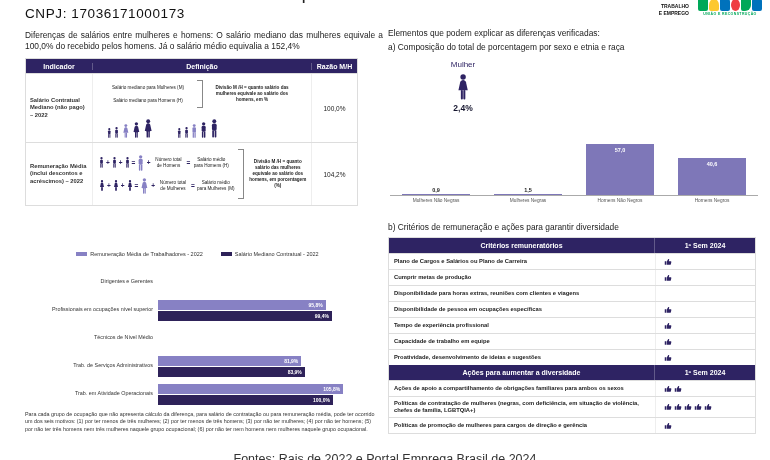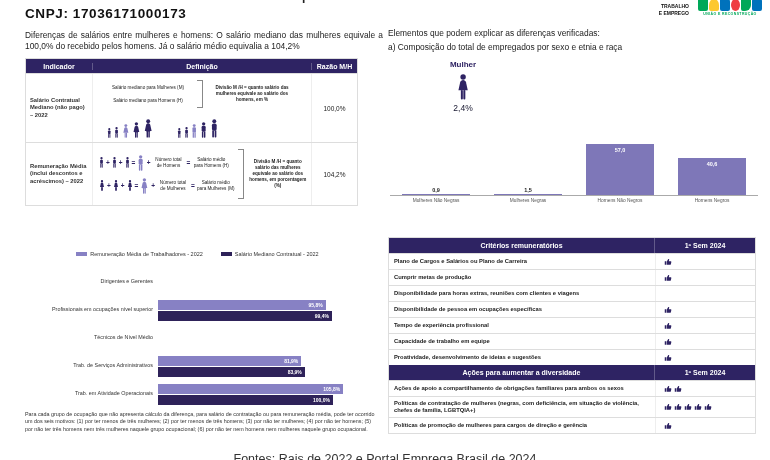--- a/index.html
+++ b/index.html
@@ -1,21 +1,21 @@
 <!DOCTYPE html>
 <html><head>
 <meta charset="utf-8">
 <style>
   html,body{margin:0;padding:0;background:#fff;}
   .page{position:relative;width:770px;height:460px;overflow:hidden;background:#fff;
         font-family:"Liberation Sans",sans-serif;color:#222;}
 
   .title-clip{position:absolute;top:-11px;left:0;width:770px;text-align:center;
               font-size:12px;font-weight:700;color:#222;white-space:nowrap;}
-  .cnpj{position:absolute;top:6px;left:25px;font-size:13.5px;font-weight:700;
+  .cnpj{position:absolute;top:6px;left:25px;font-size:13.5px;font-weight:400;
         letter-spacing:.6px;color:#111;}
 
   .gov-logo{position:absolute;top:-6px;right:8px;display:flex;gap:9px;align-items:flex-start;}
   .ministry{font-size:5px;font-weight:700;text-align:right;line-height:1.35;margin-top:9px;color:#111;}
   .brand{display:flex;flex-direction:column;align-items:center;}
   .brand-blocks{display:flex;align-items:flex-end;gap:1px;height:17px;}
   .bb{display:inline-block;}
   .brand-sub{font-size:3.5px;color:#00A859;font-weight:700;letter-spacing:.4px;margin-top:1px;}
 
   .intro{position:absolute;top:30px;left:25px;width:358px;font-size:8.4px;line-height:1.28;
@@ -66,23 +66,23 @@
   .occ-bars{flex:1;display:flex;flex-direction:column;gap:1px;}
   .occ-bar{height:10px;color:#fff;font-size:5px;font-weight:700;display:flex;align-items:center;
            justify-content:flex-end;padding-right:3px;box-sizing:border-box;}
   .footnote{position:absolute;top:411px;left:25px;width:352px;font-size:5.4px;line-height:1.35;color:#333;}
 
   .r-title{position:absolute;top:28px;left:388px;width:378px;font-size:8.4px;color:#222;}
   .r-a{position:absolute;top:42px;left:388px;width:378px;font-size:8.4px;color:#222;}
   .gender-block{position:absolute;top:60px;width:110px;text-align:center;}
   .g-mulher{left:408px;}
   .g-homem{left:600px;}
-  .g-label{font-size:8px;font-weight:700;color:#2E2363;}
+  .g-label{font-size:8px;font-weight:400;color:#2E2363;}
   .g-icon{margin:5px auto 3px;display:flex;justify-content:center;}
-  .g-value{font-size:8.5px;font-weight:400;color:#15152e;}
+  .g-value{font-size:8.5px;font-weight:700;color:#15152e;}
 
   .eth-chart{position:absolute;top:128px;left:390px;width:368px;}
   .eth-slots{display:flex;height:67px;align-items:flex-end;border-bottom:1px solid #aaa;}
   .eth-slot{width:92px;display:flex;flex-direction:column;align-items:center;justify-content:flex-end;}
   .eth-val-above{font-size:5.5px;font-weight:700;color:#222;margin-bottom:1px;}
   .eth-bar{width:68px;position:relative;}
   .eth-val-in{position:absolute;top:3px;width:100%;text-align:center;font-size:5.5px;font-weight:700;color:#fff;}
   .eth-labels{display:flex;}
   .eth-cat{width:92px;text-align:center;font-size:4.8px;color:#555;padding-top:2px;line-height:1.1;}
 
@@ -140,21 +140,21 @@
         <span class="bb" style="width:10px;height:12px;background:#FDC82F;border-radius:50% 50% 2px 2px"></span>
         <span class="bb" style="width:10px;height:15px;background:#0072BC;border-radius:2px 6px 2px 2px"></span>
         <span class="bb" style="width:9px;height:12px;background:#EF3E42;border-radius:50%"></span>
         <span class="bb" style="width:10px;height:15px;background:#00A859;border-radius:2px 2px 6px 2px"></span>
         <span class="bb" style="width:10px;height:12px;background:#0072BC;border-radius:2px"></span>
       </div>
       <div class="brand-sub">UNIÃO E RECONSTRUÇÃO</div>
     </div>
   </div>
 
-  <div class="intro">Diferenças de salários entre mulheres e homens: O salário mediano das mulheres equivale a 100,0% do recebido pelos homens. Já o salário médio equivalia a 104,2%</div>
+  <div class="intro">Diferenças de salários entre mulheres e homens: O salário mediano das mulheres equivale a 100,0% do recebido pelos homens. Já o salário médio equivalia a 152,4%</div>
 
   <div class="ind-table">
     <div class="ind-head">
       <div class="c1">Indicador</div>
       <div class="c2">Definição</div>
       <div class="c3">Razão M/H</div>
     </div>
 
     <div class="ind-row">
       <div class="c1">Salário Contratual Mediano (não pago) – 2022</div>
@@ -297,21 +297,21 @@
         <div class="occ-label">Trab. em Atividade Operacionais</div>
         <div class="occ-bars">
           <div class="occ-bar" style="width: 185.15px; background: rgb(135, 129, 196);">105,8%</div>
           <div class="occ-bar" style="width: 175px; background: rgb(46, 34, 89);">100,0%</div>
         </div>
       </div>
     </div>
   <div class="footnote">Para cada grupo de ocupação que não apresenta cálculo da diferença, para salário de contratação ou para remuneração média, pode ter ocorrido um dos seis motivos: (1) por ter menos de três mulheres; (2) por ter menos de três homens; (3) por não ter mulheres; (4) por não ter homens; (5) por não ter três homens nem três mulheres naquele grupo ocupacional; (6) por não ter nem homens nem mulheres naquele grupo ocupacional.</div>
 
   <div class="r-title">Elementos que podem explicar as diferenças verificadas:</div>
-  <div class="r-a">a) Composição do total de empregados por sexo e etnia e raça</div>
+  <div class="r-a">a) Composição do total de porcentagem por sexo e etnia e raça</div>
 
   <div class="gender-block g-mulher">
     <div class="g-label">Mulher</div>
     <div class="g-icon">
         <svg class="dark" width="14.2" height="26">
           <use href="#i-woman" fill="currentColor"></use>
         </svg>
       </div>
     <div class="g-value">2,4%</div>
   </div>
@@ -338,20 +338,21 @@
         </div>
       </div>
     <div class="eth-labels" id="eth-labels">
         <div class="eth-cat">Mulheres Não Negras</div>
         <div class="eth-cat">Mulheres Negras</div>
         <div class="eth-cat">Homens Não Negros</div>
         <div class="eth-cat">Homens Negros</div>
       </div>
   </div>
 
+  <div class="r-b">b) Critérios de remuneração e ações para garantir diversidade</div>
   <div class="crit-table" id="crit-table">
       <div class="ct-head">
         <div class="ct-l">Critérios remuneratórios</div>
         <div class="ct-r">1º Sem 2024</div>
       </div>
       <div class="ct-row">
         <div class="ct-l">Plano de Cargos e Salários ou Plano de Carreira</div>
         <div class="ct-r">
           <svg class="thumb">
             <use href="#i-thumb"></use>

